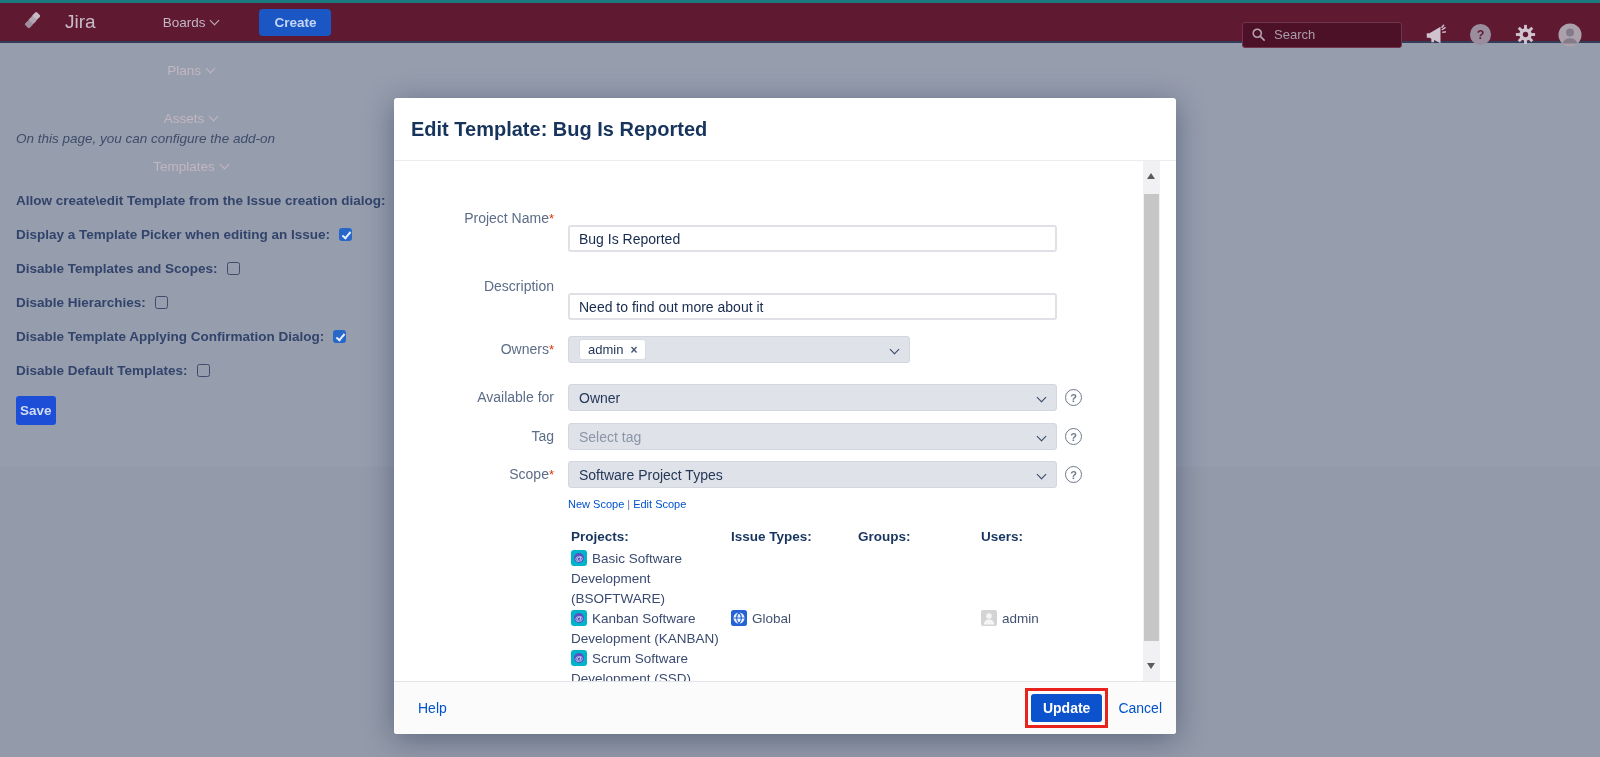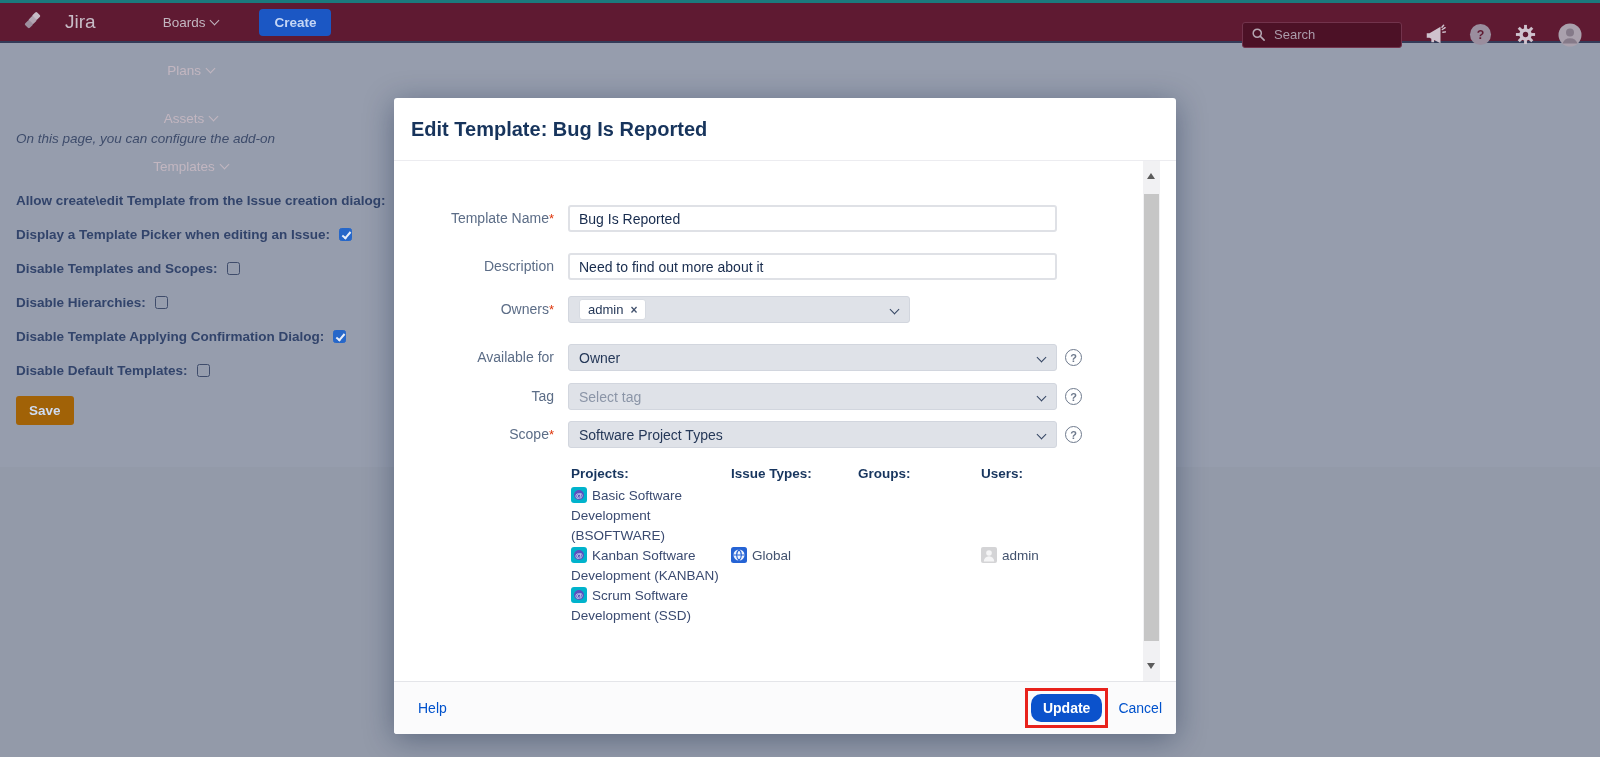--- a/index.html
+++ b/index.html
@@ -32,36 +32,36 @@
   .page-title { position:absolute; left:16px; top:17px; font-size:27px; font-weight:bold; color:#2a3a61; }
   .page-sub { position:absolute; left:16px; top:88px; font-size:13.5px; color:#3e4c6b;font-style:italic; }
   .options { position:absolute; left:16px; top:147px; }
   .opt-row { height:20px; margin-bottom:14px; display:flex; align-items:center; }
   .opt-label { font-size:13.5px; font-weight:bold; color:#32446b; white-space:nowrap; }
   .cb { width:13px; height:13px; border:1px solid #3f4c6b; border-radius:2.5px; margin-left:9px;
         position:relative; background:transparent; }
   .cb.checked { background:#2667c9; border-color:#2667c9; }
   .cb.checked::after { content:""; position:absolute; left:4px; top:1px; width:3px; height:7px;
         border-right:2px solid #e8eef9; border-bottom:2px solid #e8eef9; transform:rotate(40deg); }
-  .save-btn { position:absolute; left:16px; top:353px; background:#a16207; color:#cfdcf2;
+  .save-btn { position:absolute; left:16px; top:353px; background:#1d4ed8; color:#cfdcf2;
               font-size:13.5px; font-weight:bold; border:none; border-radius:3px;
-              padding:7px 13px; cursor:pointer; }
+              padding:7px 4px; cursor:pointer; }
 
   
   .modal { position:absolute; left:394px; top:98px; width:782px; height:636px; background:#ffffff;
            border-radius:3px; box-shadow:0 5px 30px rgba(9,30,66,.4); z-index:10; }
   .m-header { height:63px; border-bottom:1px solid #ececf0; display:flex; align-items:center; padding-left:17px; }
   .m-title { font-size:20px; font-weight:bold; color:#17345c; }
   .m-body { position:absolute; top:63px; bottom:53px; left:0; right:33px; padding-top:44px; overflow:hidden; }
   .frow { position:relative; padding-left:174px; min-height:27px; }
   .frow .flabel { position:absolute; left:0; top:0; width:160px; text-align:right; line-height:27px;
                   font-size:14px; color:#5c6d87; }
   .star { color:#de350b; font-size:13px; vertical-align:top; }
   .tinput { width:489px; height:27px; border:2px solid #dfe1e6; border-radius:3px; background:#fff;
-            font-family:"Liberation Sans",sans-serif; font-size:14px; color:#172b4d; padding:0 9px; }
+            font-family:"Liberation Sans",sans-serif; font-size:14px; color:#172b4d; padding:0 9px;margin-top:20px; }
   .fselect { width:489px; height:27px; background:#dfe2e8; border:1px solid #d2d6de; border-radius:3px;
              display:flex; align-items:center; padding:0 10px; font-size:14px; color:#253858;
              position:relative; cursor:pointer; }
   .fselect .sel-chev { position:absolute; right:11px; top:9px; width:7px; height:7px;
              border-right:1.8px solid #344563; border-bottom:1.8px solid #344563; transform:rotate(45deg); }
   .fselect.owners { width:342px; }
   .chip { background:#fff; border:1px solid #d7dbe2; border-radius:3px; padding:2px 8px;
           display:flex; align-items:center; gap:7px; font-size:13px; color:#253858; }
   .chip .x { color:#42526e; font-size:12px; font-weight:bold; cursor:pointer; }
   .placeholder { color:#8b95a7; }
@@ -88,21 +88,21 @@
 
   
   .m-footer { position:absolute; left:0; right:0; bottom:0; height:53px; background:#fbfbfc;
               border-top:1px solid #e4e5e9; border-radius:0 0 3px 3px;
               display:flex; align-items:center; }
   .m-footer a { color:#0052cc; font-size:14px; text-decoration:none; cursor:pointer; }
   .help-link { margin-left:24px; }
   .footer-right { margin-left:auto; display:flex; align-items:center; gap:10px; margin-right:14px; }
   .red-box { border:3px solid #e8221c; padding:3px; }
   .update-btn { background:#0b52cc; color:#ffffff; font-size:14px; font-weight:bold; border:none;
-                border-radius:10px; padding:6px 12px; cursor:pointer; }
+                border-radius:3px; padding:6px 12px; cursor:pointer; }
 </style>
 </head>
 <body>
 
 <div class="nav">
   <div class="brand">
     <svg width="22" height="22" viewBox="0 0 24 24">
       <g fill="#c7bcc6">
         <rect x="12" y="2" width="7" height="7" rx="1.5" transform="rotate(45 15.5 5.5)"></rect>
         <rect x="8" y="6.5" width="7" height="7" rx="1.5" transform="rotate(45 11.5 10)" fill="#b3a6b3"></rect>
@@ -222,21 +222,21 @@
   <button class="save-btn">Save</button>
 </div>
 
 <div class="modal">
   <div class="m-header">
     <span class="m-title">Edit Template: Bug Is Reported</span>
   </div>
 
   <div class="m-body">
     <div class="frow" style="margin-bottom:21px;">
-      <span class="flabel"><span>Template Name</span><span class="star">*</span></span>
+      <span class="flabel"><span>Project Name</span><span class="star">*</span></span>
       <input class="tinput" value="Bug Is Reported" style="">
     </div>
 
     <div class="frow" style="margin-bottom:16px;">
       <span class="flabel">Description</span>
       <input class="tinput" value="Need to find out more about it" style="">
     </div>
 
     <div class="frow" style="margin-bottom:21px;">
       <span class="flabel"><span>Owners</span><span class="star">*</span></span>
@@ -269,20 +269,23 @@
 
     <div class="frow">
       <span class="flabel"><span>Scope</span><span class="star">*</span></span>
       <div class="fselect">
         <span>Software Project Types</span>
         <span class="sel-chev"></span>
       </div>
       <span class="help-circle">?</span>
     </div>
 
+    <div class="scope-links">
+      <a>New Scope</a><span class="sep">|</span><a>Edit Scope</a>
+    </div>
 
     <table class="preview">
       <colgroup>
           <col class="c1">
           <col class="c2">
           <col class="c3">
           <col class="c4">
         </colgroup>
       <tbody>
           <tr>

